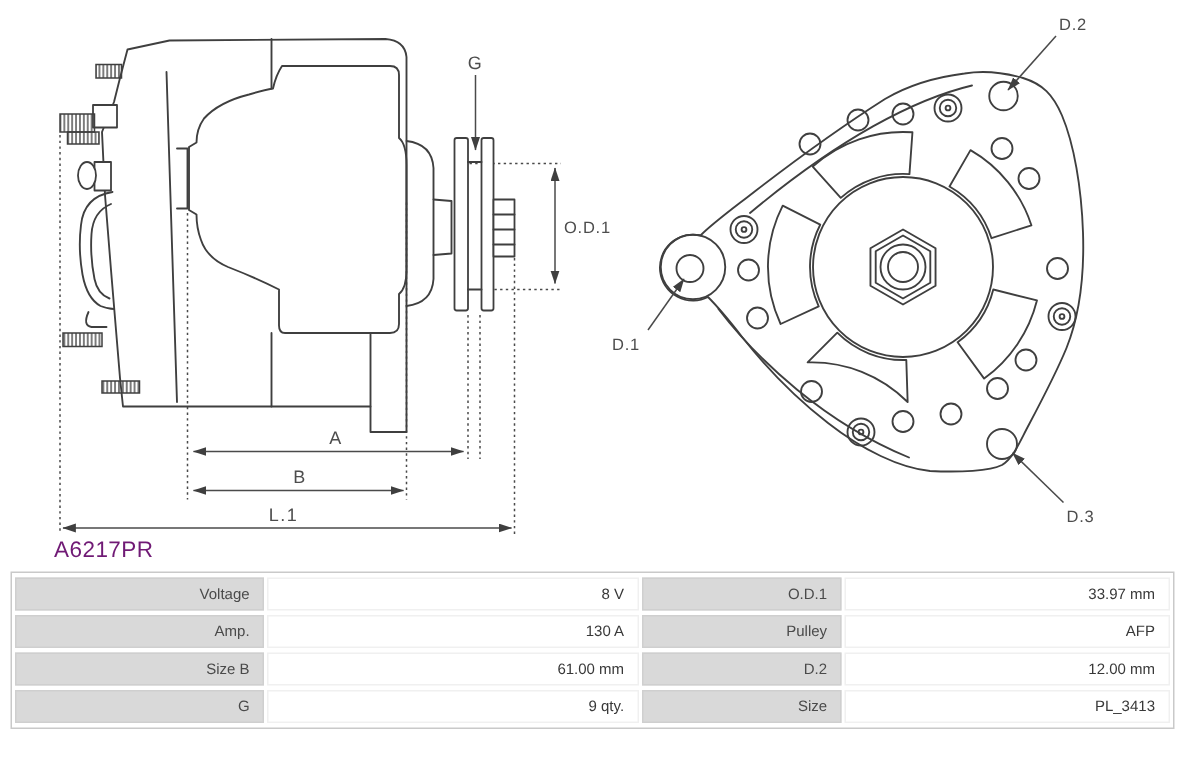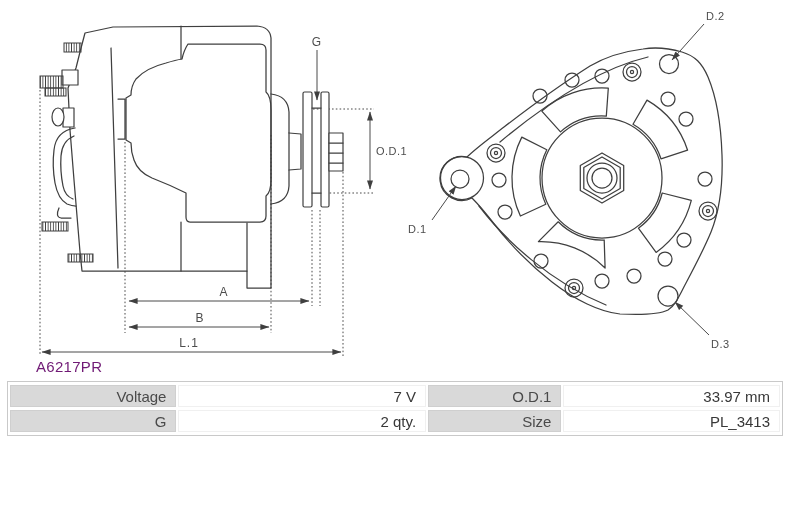--- a/index.html
+++ b/index.html
@@ -20,21 +20,21 @@
     font-size:15px;color:#701a75;letter-spacing:0.3px;margin-left:28px;
   }
   table.spec{
     position:absolute;left:7px;top:381px;width:776px;
     border-collapse:separate;border-spacing:2px 3px;
     background:#ffffff;border:1px solid #c9c9c9;
     table-layout:fixed;
   }
   table.spec td{
     height:20px;text-align:right;padding:0 9px 0 4px;vertical-align:middle;
-    font-size:15px;overflow:hidden;white-space:nowrap;
+    font-size:10px;overflow:hidden;white-space:nowrap;
   }
   td.lab{background:#d9d9d9;color:#4a4a4a;border:1px solid #cfcfcf;}
   td.val{background:#ffffff;color:#383838;border:1px solid #f0f0f0;}
 </style>
 </head>
 <body>
 
 <svg class="drawing" width="790" height="360" viewBox="0 0 790 360">
   <defs>
     <pattern id="hatchp" width="2.6" height="4" patternUnits="userSpaceOnUse">
@@ -169,24 +169,36 @@
 <table class="spec">
   <colgroup>
     <col style="width:166px">
       <col style="width:247px">
       <col style="width:133px">
       <col style="width:216px">
   </colgroup>
   <tbody>
     <tr>
       <td class="lab">Voltage</td>
-      <td class="val">7 V</td>
+      <td class="val">8 V</td>
       <td class="lab">O.D.1</td>
       <td class="val">33.97 mm</td>
     </tr>
     <tr>
+      <td class="lab">Amp.</td>
+      <td class="val">130 A</td>
+      <td class="lab">Pulley</td>
+      <td class="val">AFP</td>
+    </tr>
+    <tr>
+      <td class="lab">Size B</td>
+      <td class="val">61.00 mm</td>
+      <td class="lab">D.2</td>
+      <td class="val">12.00 mm</td>
+    </tr>
+    <tr>
       <td class="lab">G</td>
-      <td class="val">2 qty.</td>
+      <td class="val">9 qty.</td>
       <td class="lab">Size</td>
       <td class="val">PL_3413</td>
     </tr>
   </tbody>
 </table>
 
 </body></html>

